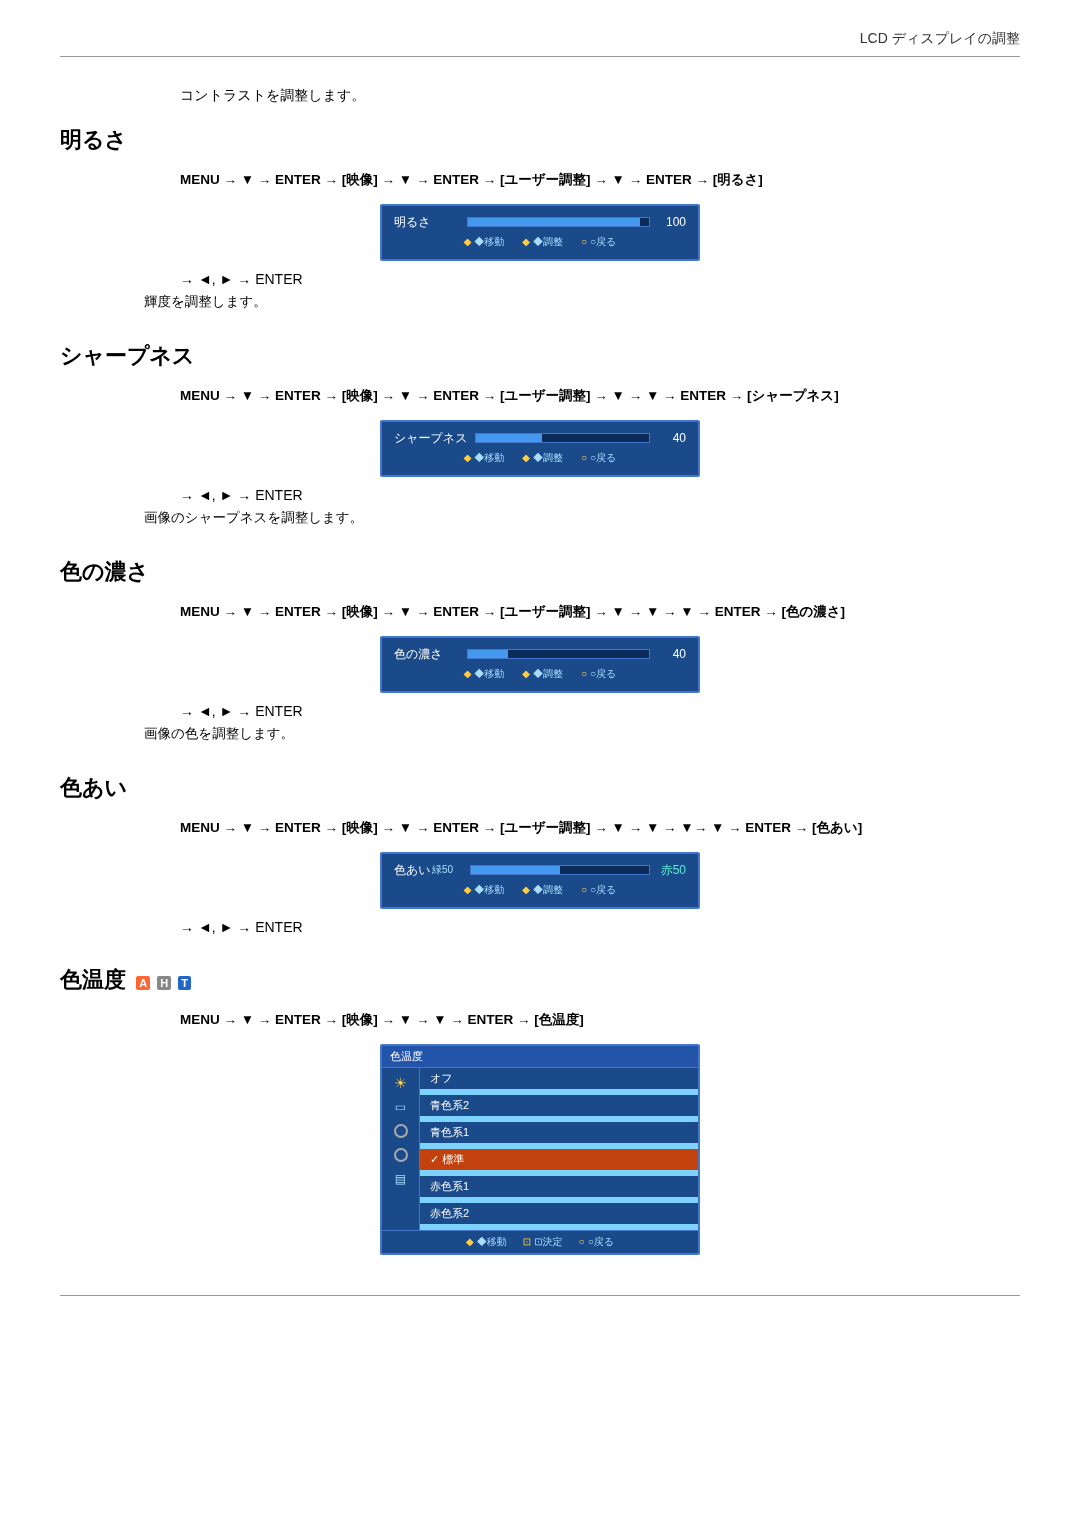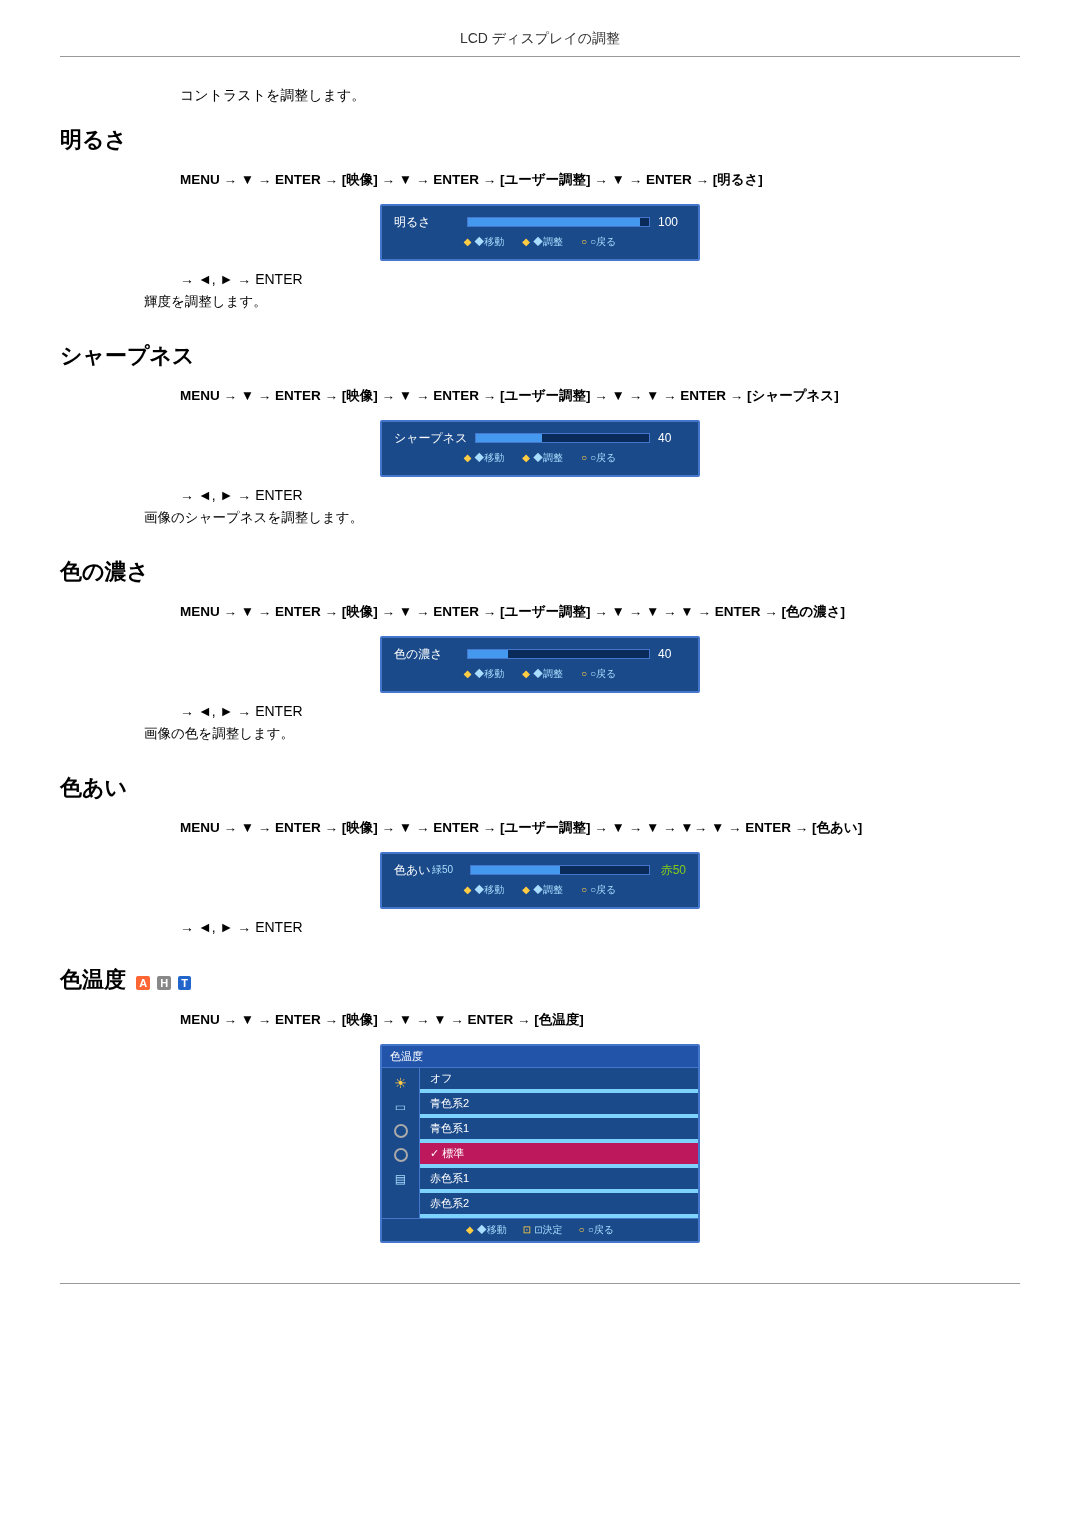--- a/index.html
+++ b/index.html
@@ -12,21 +12,21 @@
       min-height: 1527px;
       padding: 0;
     }
 
     .page-container {
       width: 1080px;
       padding: 30px 60px 60px 60px;
     }
 
     .page-title-bar {
-      text-align: center;
+      text-align: right;
       font-size: 14px;
       color: #333;
       border-bottom: 1px solid #999;
       padding-bottom: 8px;
       margin-bottom: 30px;
     }
 
     .intro-text {
       margin-left: 120px;
       margin-bottom: 20px;
@@ -85,20 +85,21 @@
 
     .osd-bar-fill {
       height: 100%;
       background: #4499ee;
     }
 
     .osd-value {
       color: #fff;
       font-size: 12px;
       min-width: 28px;
+      text-align: right;
     }
 
     .osd-footer {
       display: flex;
       justify-content: center;
       gap: 18px;
       margin-top: 4px;
     }
 
     .osd-footer-item {
@@ -195,26 +196,26 @@
     .osd-coltemp-list {
       flex: 1;
       display: flex;
       flex-direction: column;
     }
 
     .osd-coltemp-item {
       padding: 3px 10px;
       color: #fff;
       font-size: 11px;
-      border-bottom: 4px solid #7dd3fc;
+      border-bottom: 6px solid #7dd3fc;
       background: #1a4a8a;
     }
 
     .osd-coltemp-item.selected {
-      background: #be185d;
+      background: #c2410c;
       color: #fff;
     }
 
     .osd-coltemp-footer {
       background: #1a4a8a;
       display: flex;
       justify-content: center;
       gap: 16px;
       padding: 4px 0;
       border-top: 1px solid #4477cc;
@@ -285,21 +286,21 @@
       border: 1px solid #4477cc;
       position: relative;
     }
 
     .osd-hue-bar-fill {
       height: 100%;
       background: #4499ee;
     }
 
     .osd-hue-value {
-      color: #84cc16;
+      color: #5eead4;
       font-size: 12px;
       min-width: 30px;
       text-align: right;
     }
   </style>
 </head>
 <body>
 
 <div class="page-container">
 

